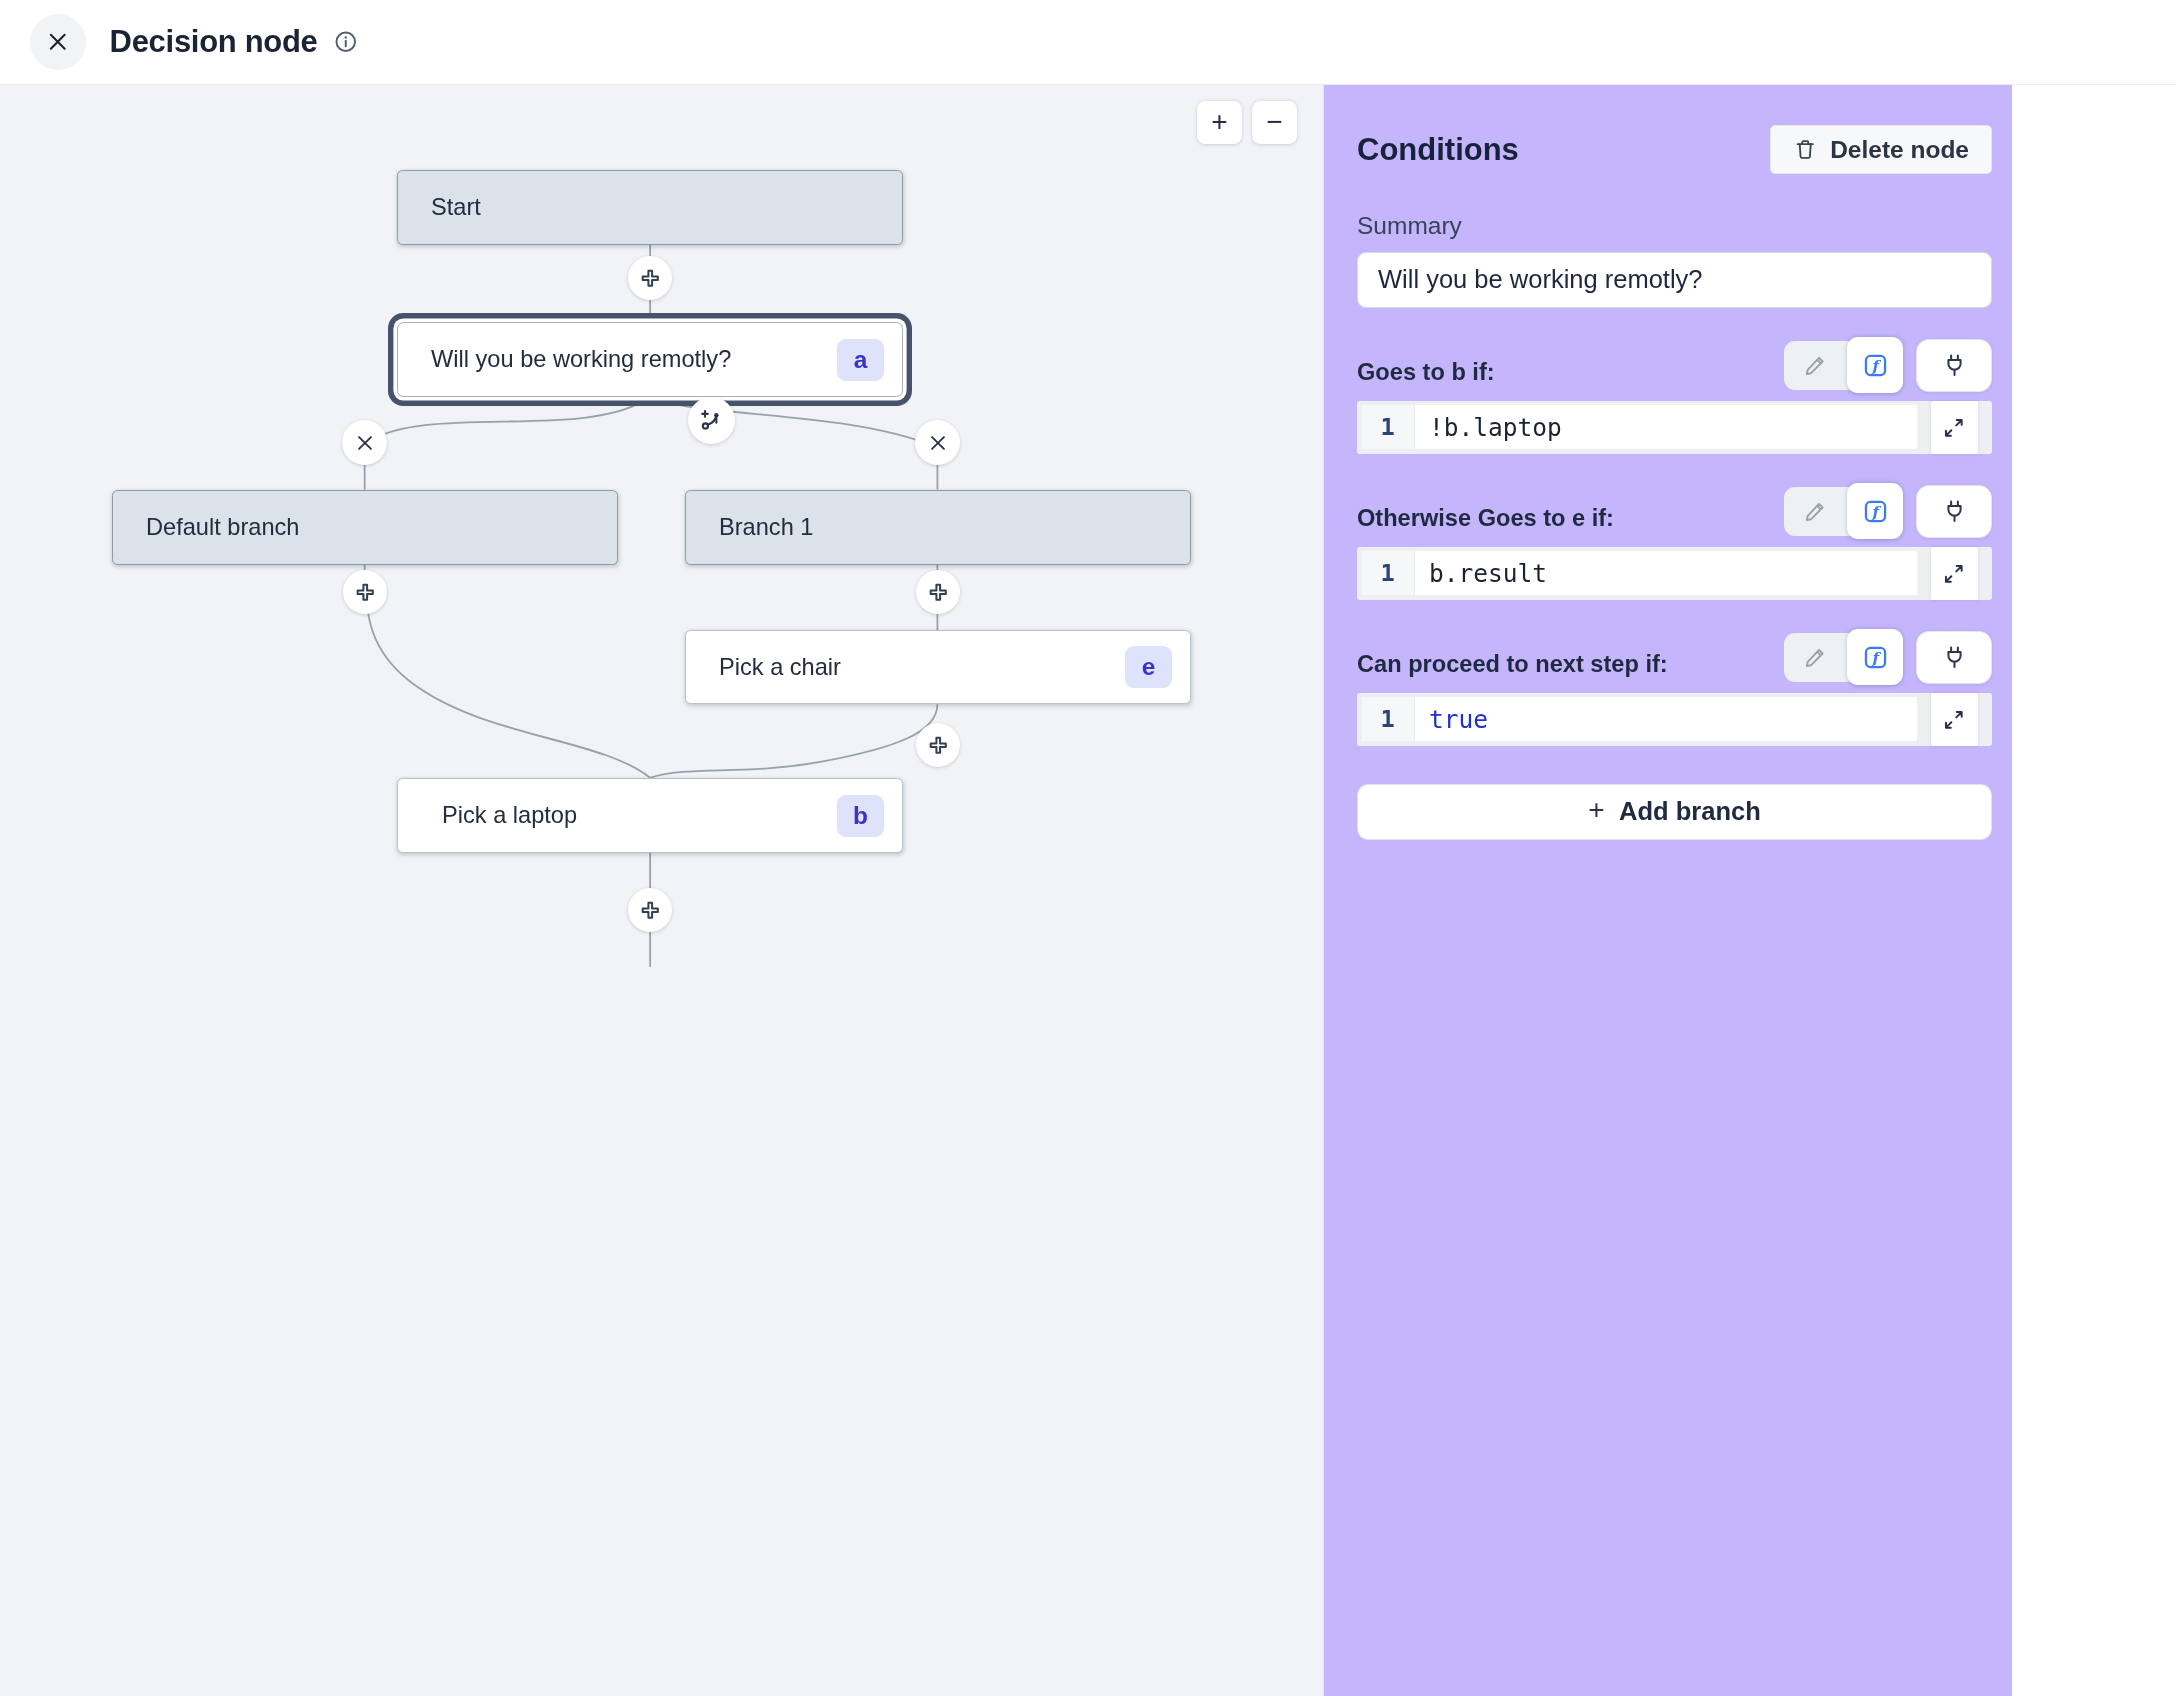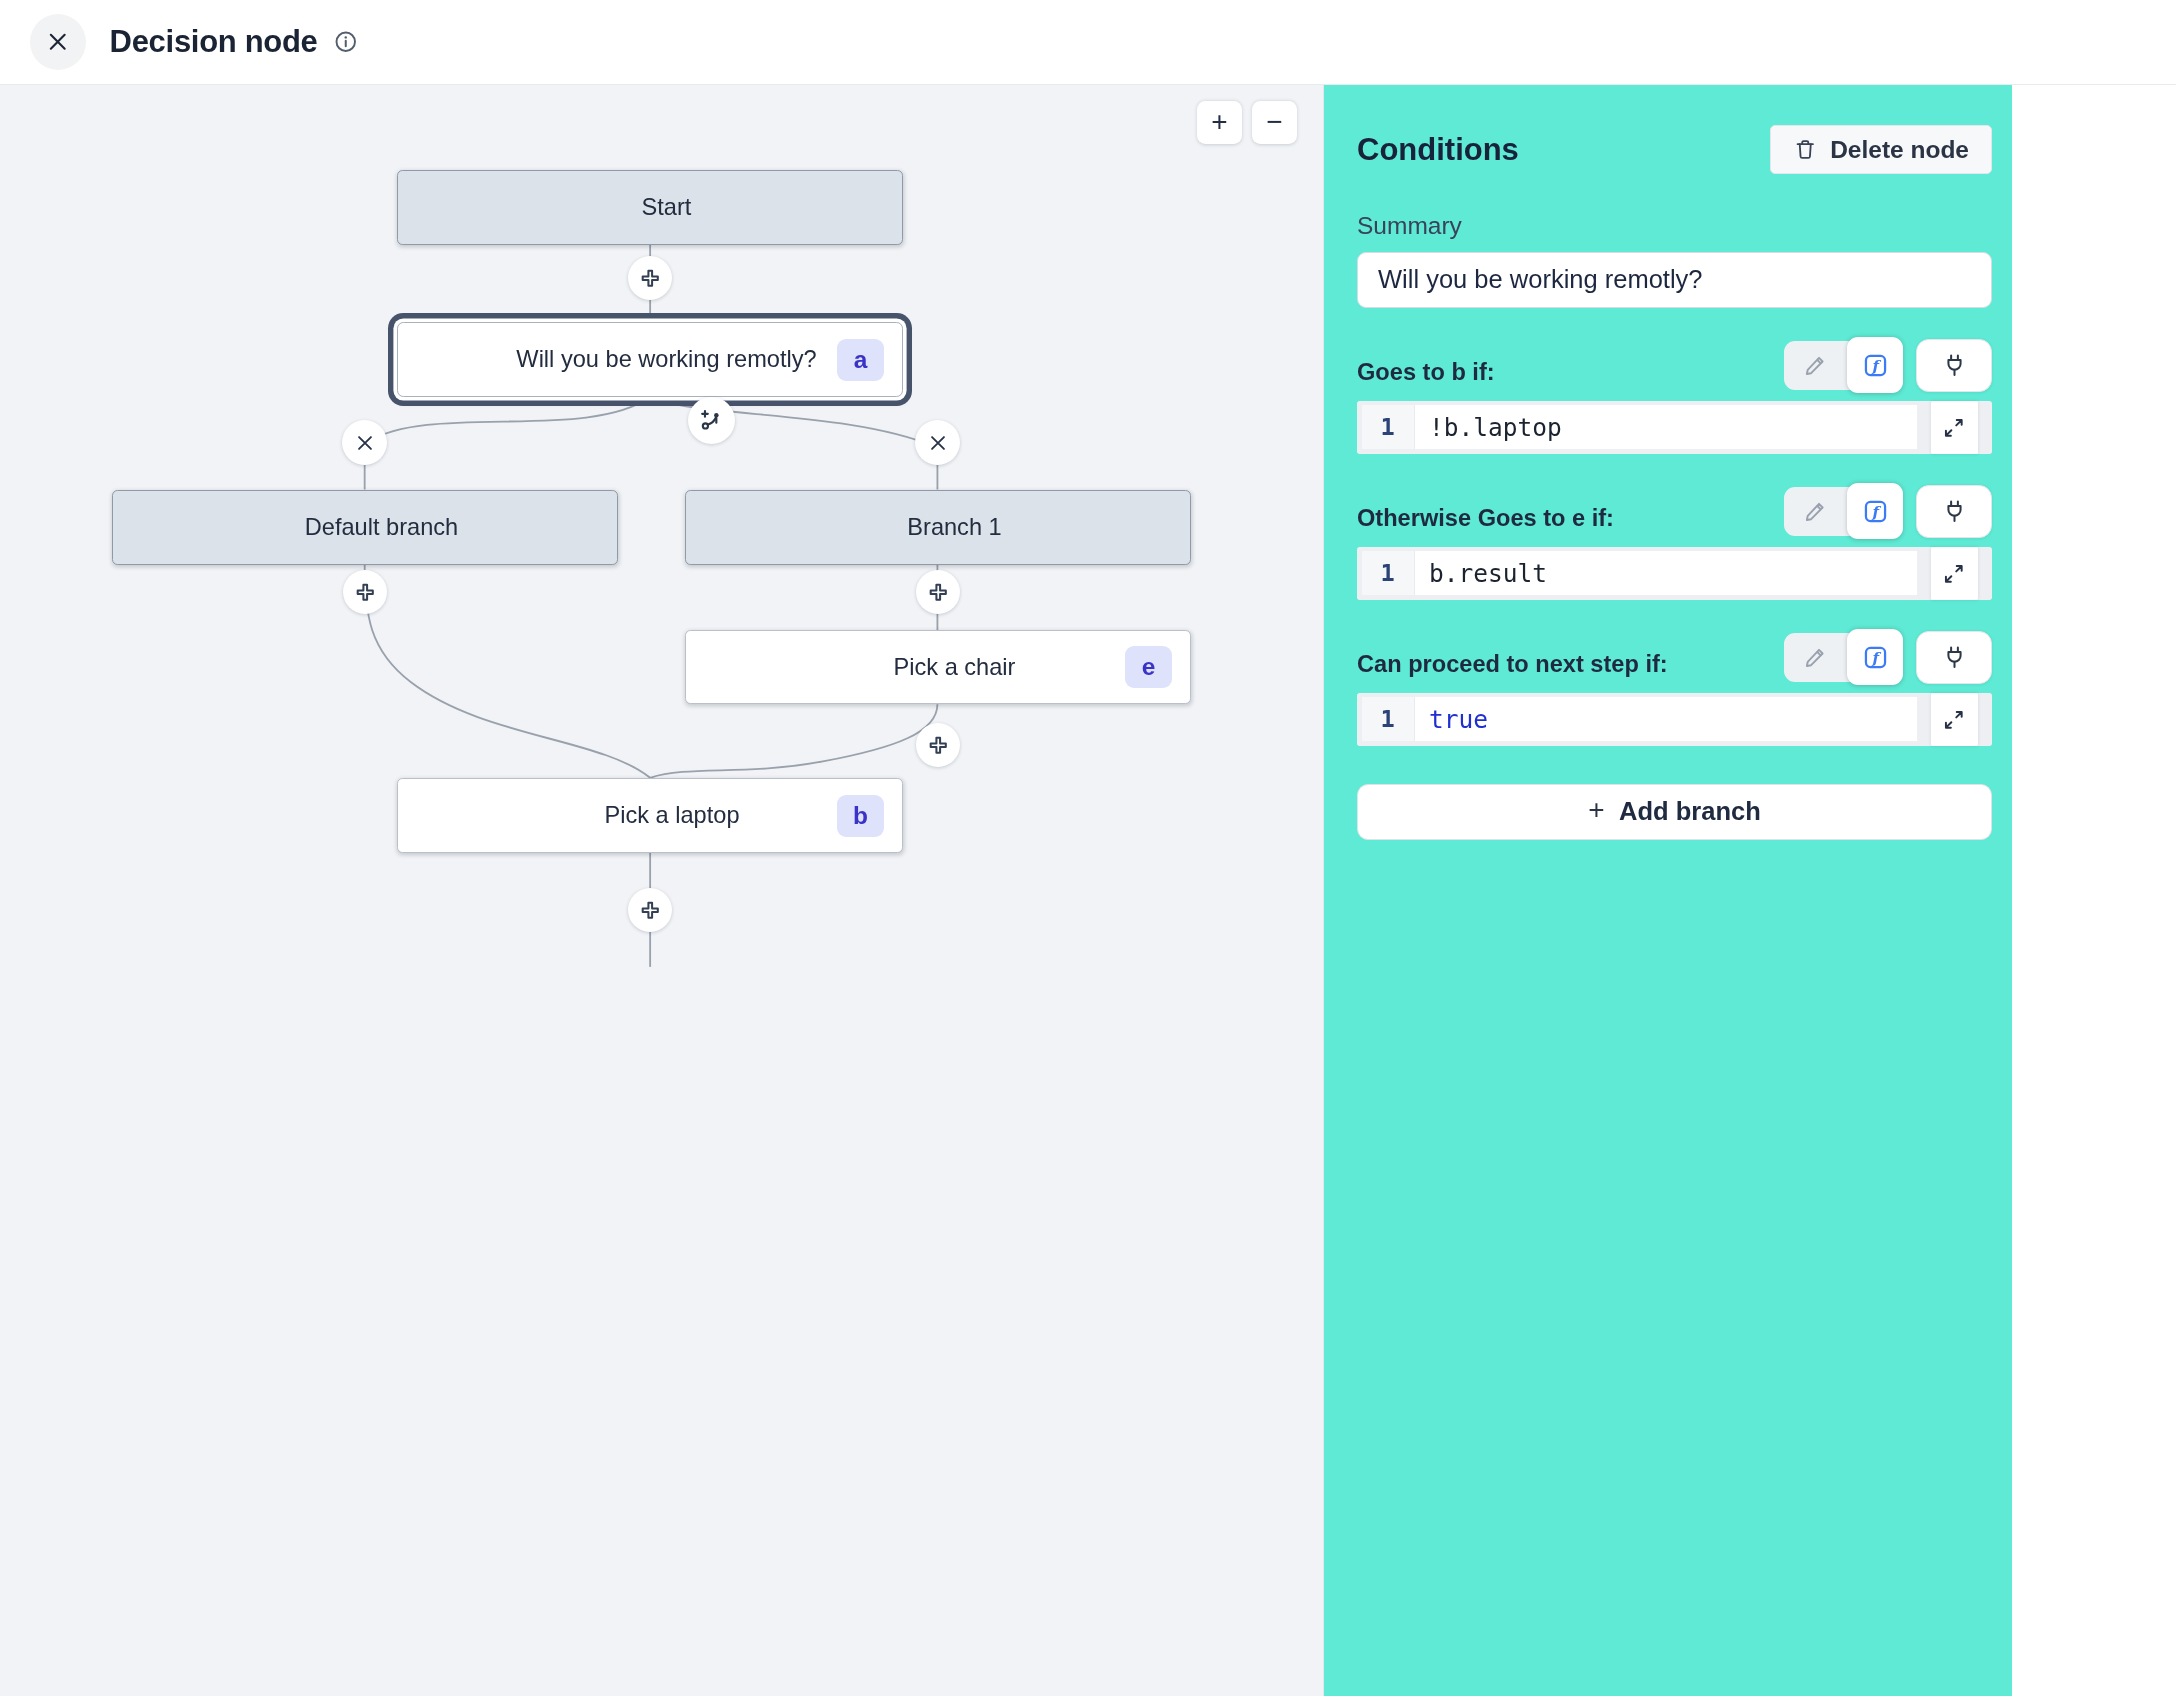--- a/index.html
+++ b/index.html
@@ -18,40 +18,40 @@
   .canvas { position:absolute; left:0; top:85px; width:1323px; height:1611px;
     background:#f1f3f6; }
   .edges { position:absolute; left:0; top:0; }
   .zoombar { position:absolute; top:16.4px; right:26px; display:flex; gap:10px; }
   .zoom-btn { width:45px; height:43px; background:#fff; border-radius:8.2px;
     box-shadow:0 0.9px 3.6px rgba(30,40,60,.18); display:flex; align-items:center; justify-content:center;
     font-size:28px; color:#222c42; cursor:pointer; line-height:1; padding-bottom:2.7px; }
 
   .node { position:absolute; width:506px; height:75px; border-radius:5.5px;
     display:flex; align-items:center; padding-left:33px; font-size:23.6px; color:#232d3f;
-    box-shadow:0.9px 1.8px 4.5px rgba(40,50,65,.22);justify-content:center; }
+    box-shadow:0.9px 1.8px 4.5px rgba(40,50,65,.22); }
   .node.gray  { background:#dbe2ea; border:1.4px solid #8f99a7; }
   .node.white { background:#ffffff; border:1.4px solid #b9c0ca; }
   .node.selected { border:1.4px solid #a9b1bc; border-radius:6.4px;
     box-shadow:0 0 0 3.6px #ffffff, 0 0 0 9px #47536a, 1.8px 3.6px 7.3px rgba(40,50,65,.25); }
   .badge { position:absolute; right:18px; top:50%; transform:translateY(-50%);
     width:47px; height:42px; border-radius:9px; background:#dee2fb;
     display:flex; align-items:center; justify-content:center;
     font-size:24.5px; font-weight:bold; color:#3a33c8; }
 
   .circ { position:absolute; background:#fff; border-radius:50%;
     box-shadow:0 0.9px 3.6px rgba(30,40,60,.2); display:flex; align-items:center; justify-content:center;
     cursor:pointer; }
   .circ.plus { width:44px; height:44px; }
   .circ.xbtn { width:45px; height:45px; }
   .circ.branch { width:47px; height:47px; }
 
   
   .panel { position:absolute; left:1323px; top:85px; width:689px; height:1611px;
-    background:#5eead4; border-left:0.9px solid #e3e6ea; padding:40px 20px 16px 33px; }
+    background:#c4b5fd; border-left:0.9px solid #e3e6ea; padding:40px 20px 16px 33px; }
   .panel-head { display:flex; align-items:center; justify-content:space-between; }
   .panel-title { font-size:31px; font-weight:bold; color:#18223a; }
   .delete-btn { height:49px; padding:0 22px; border-radius:5px; background:#f7f8f9;
     border:1.4px solid #e3e6ea; display:flex; align-items:center; gap:12.7px;
     font-size:24.5px; font-weight:bold; color:#2b3445; cursor:pointer; }
 
   .summary-label { margin-top:38px; font-size:24.5px; color:#38435a; }
   .summary-input { margin-top:11.8px; width:100%; height:56px; border:1.4px solid #d7dce3;
     border-radius:9px; padding:0 20px; font-size:25.5px; color:#1d2740;
     font-family:"Liberation Sans", sans-serif; background:#fff; }

